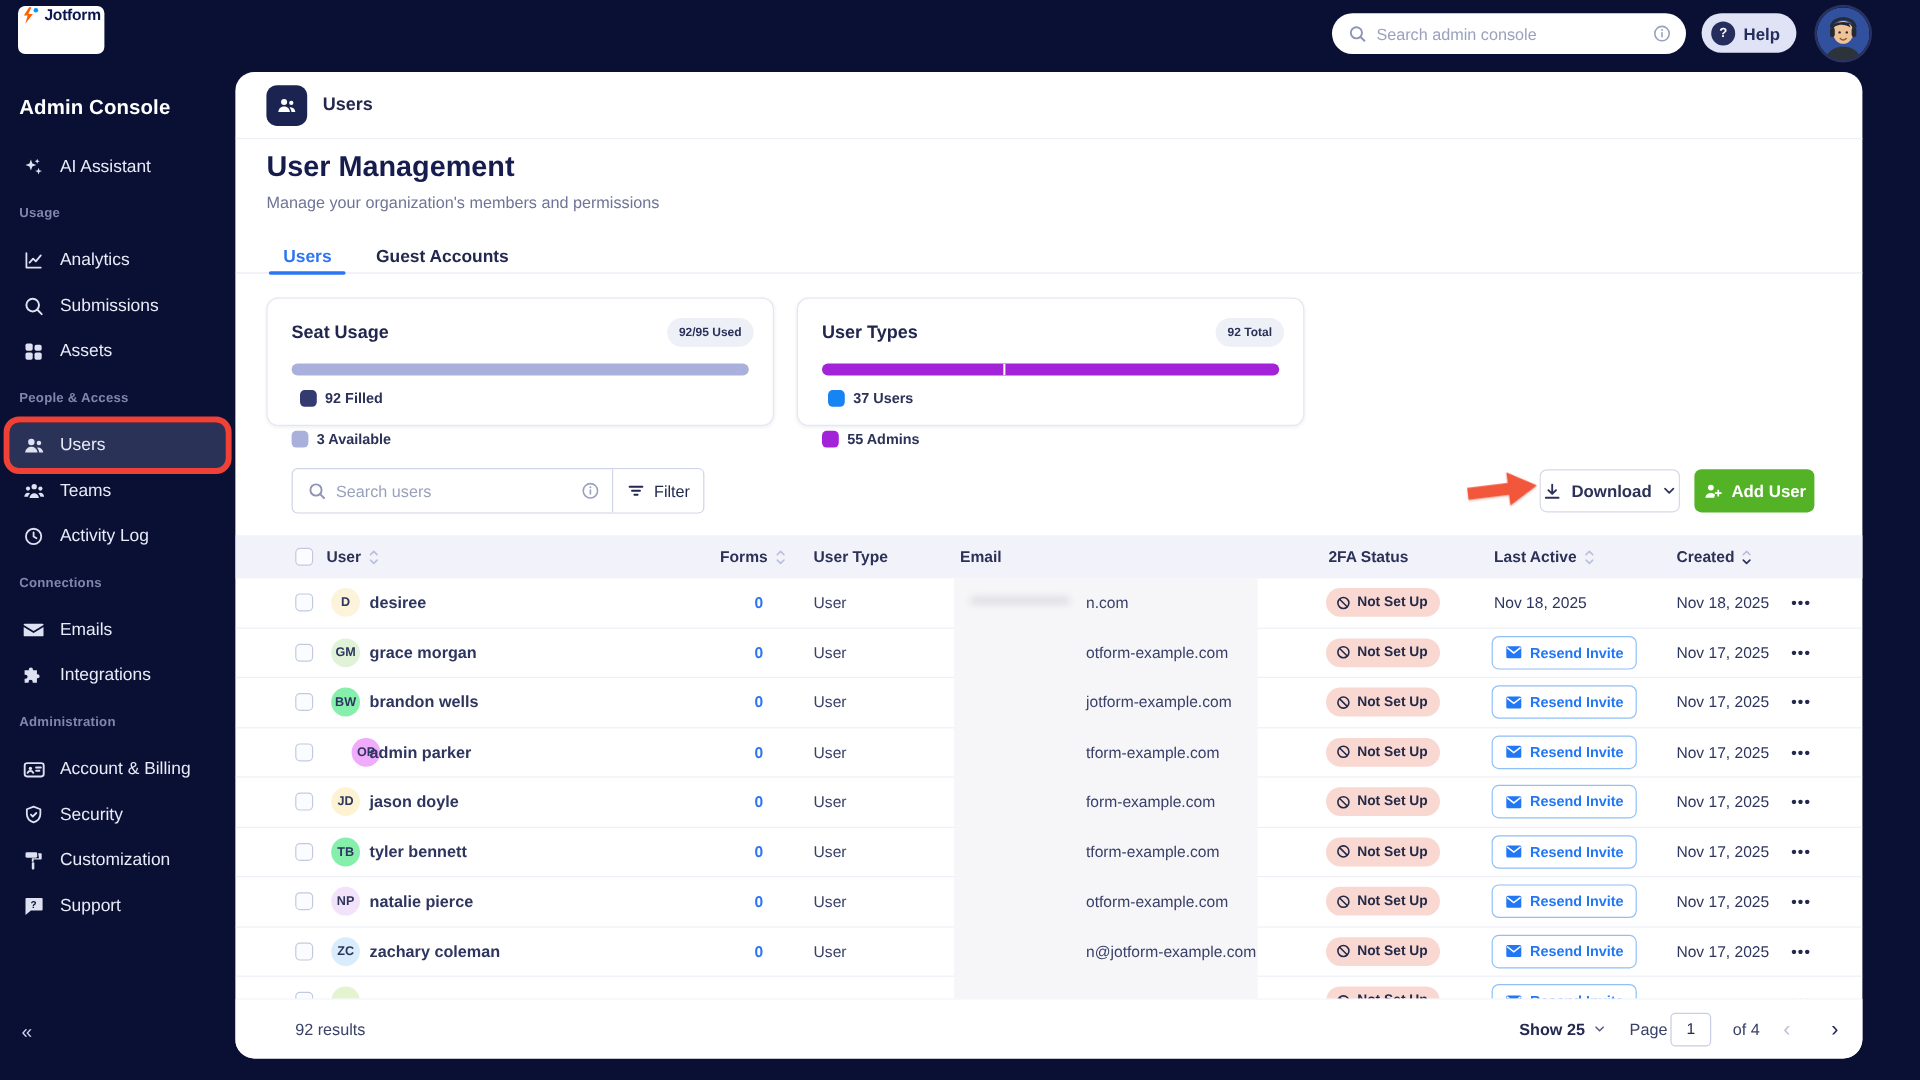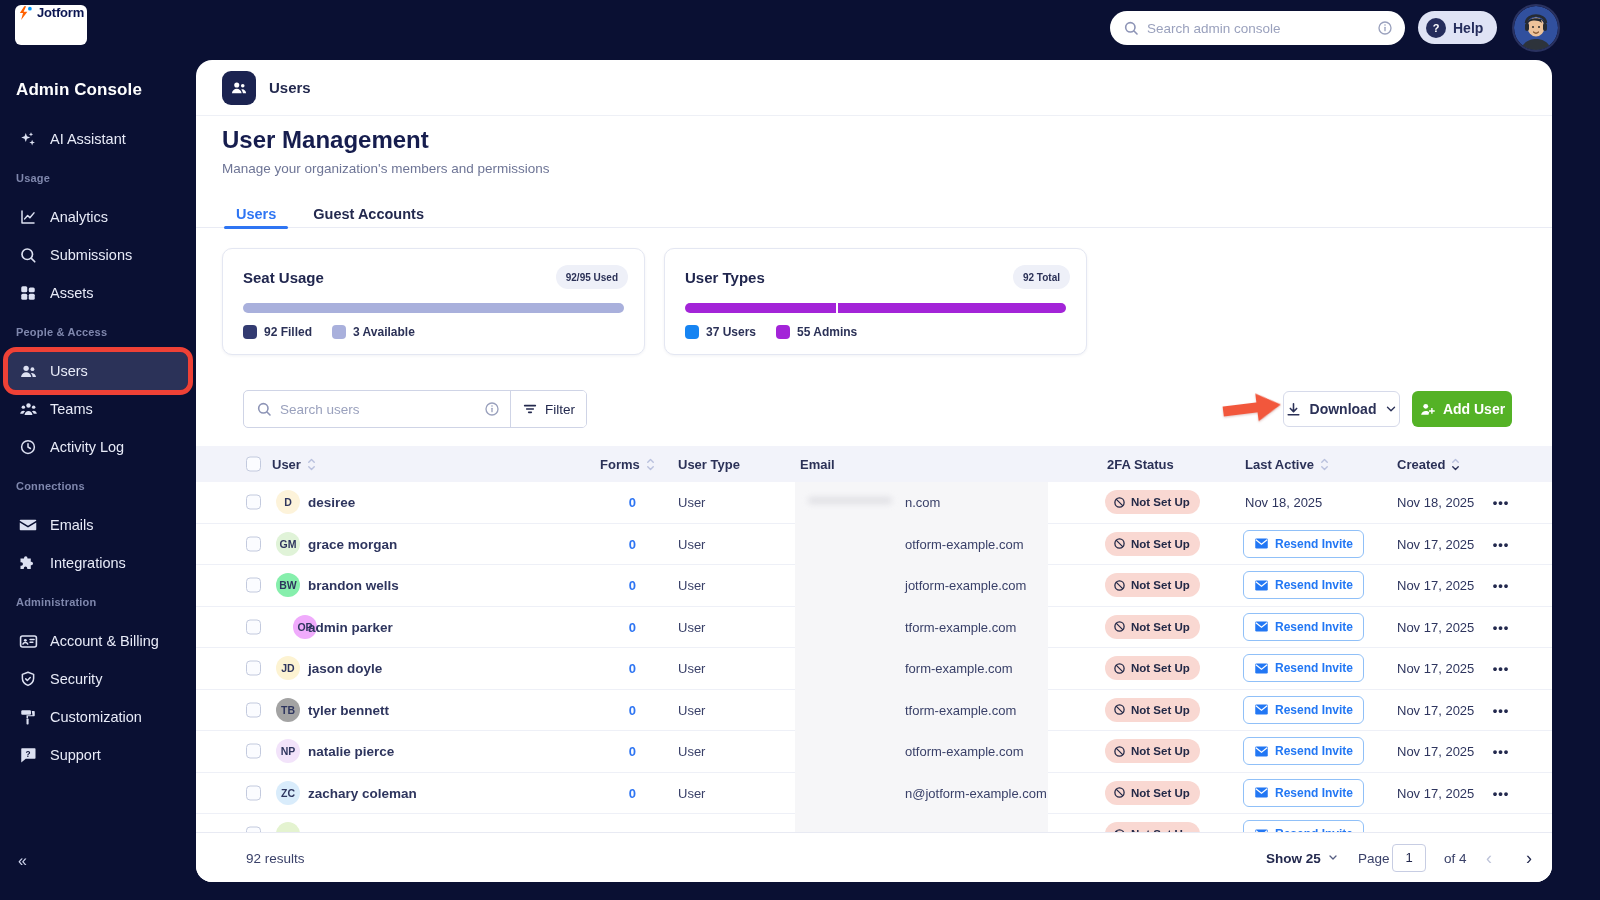--- a/index.html
+++ b/index.html
@@ -61,21 +61,21 @@
   
   .stat { position:absolute; top:188px; width:423px; height:107px; border:1px solid #e4e7f2;
     border-radius:10px; background:#fff; box-shadow:0 1px 3px rgba(20,30,80,.06); }
   .stat.left { left:26px; } .stat.right { left:468px; }
   .stat-title { position:absolute; left:20px; top:20px; font-size:15px; font-weight:700; color:#20264e; }
   .stat-badge { position:absolute; right:16px; top:16px; height:24px; padding:0 10px; border-radius:12px;
     background:#eef0f8; font-size:10px; font-weight:600; color:#2b3157; display:flex; align-items:center; }
   .bar { position:absolute; left:20px; right:20px; top:54px; height:10px; border-radius:5px; overflow:hidden; }
   .bar .fill { height:100%; border-radius:5px 0 0 5px; }
   .bar .fill.gap { border-right:2px solid #fff; }
-  .legend { position:absolute; left:20px; top:76px; display:flex; gap:20px; align-items:center; }
+  .legend { position:absolute; left:20px; top:76px; display:flex; gap:20px; align-items:center;flex-direction:column; }
   .leg { display:flex; align-items:center; gap:7px; font-size:12px; font-weight:600; color:#2b3157; }
   .leg i { width:14px; height:14px; border-radius:4px; display:inline-block; }
 
   
   .search-wrap { position:absolute; left:47px; top:330px; width:344px; height:38px;
     border:1px solid #cfd4e6; border-radius:5px; display:flex; overflow:hidden; background:#fff; }
   .srch { flex:1; display:flex; align-items:center; gap:8px; padding:0 10px 0 12px; }
   .srch input { border:0; outline:0; flex:1; font-size:13.5px; color:#2b3157; font-family:inherit; min-width:0; }
   .srch input::placeholder { color:#9aa1bd; }
   .filter-btn { width:76px; border-left:1px solid #cfd4e6; display:flex; align-items:center;
@@ -645,21 +645,21 @@
           </span>
           <span>Resend Invite</span>
         </button>
 
         <span class="crdate">Nov 17, 2025</span>
         <span class="kebab">•••</span>
       </div>
 
       <div class="row">
         <span class="cb cbp"></span>
-        <span class="avatar" style="background: #a3a3a3;">TB</span>
+        <span class="avatar" style="background: #86efac;">TB</span>
         <span class="name">tyler bennett</span>
         <span class="forms">0</span>
         <span class="type">User</span>
         <span class="email">tform-example.com</span>
         <span class="pill">
           <span class="ic">
             <svg width="13" height="13" viewBox="0 0 24 24" fill="none" stroke="#232947" stroke-width="2.4" stroke-linecap="round">
               <circle cx="12" cy="12" r="8.5"></circle>
               <path d="M6.2 6.2l11.6 11.6"></path>
             </svg>

